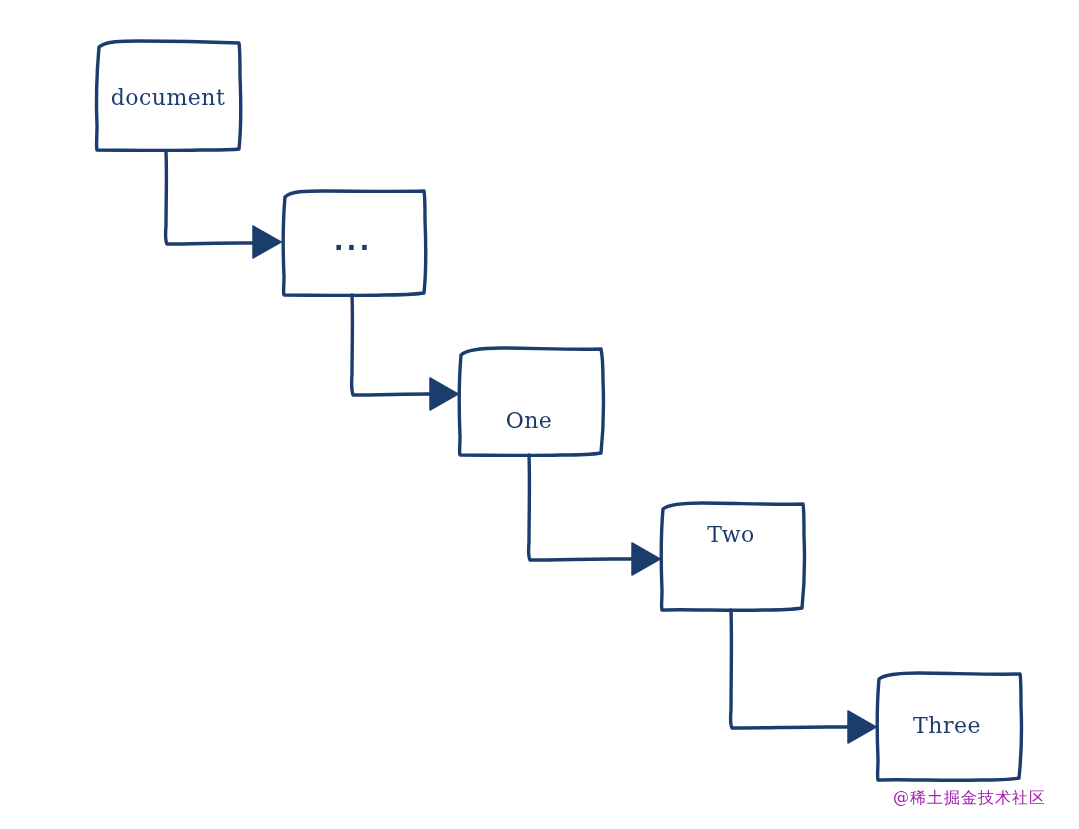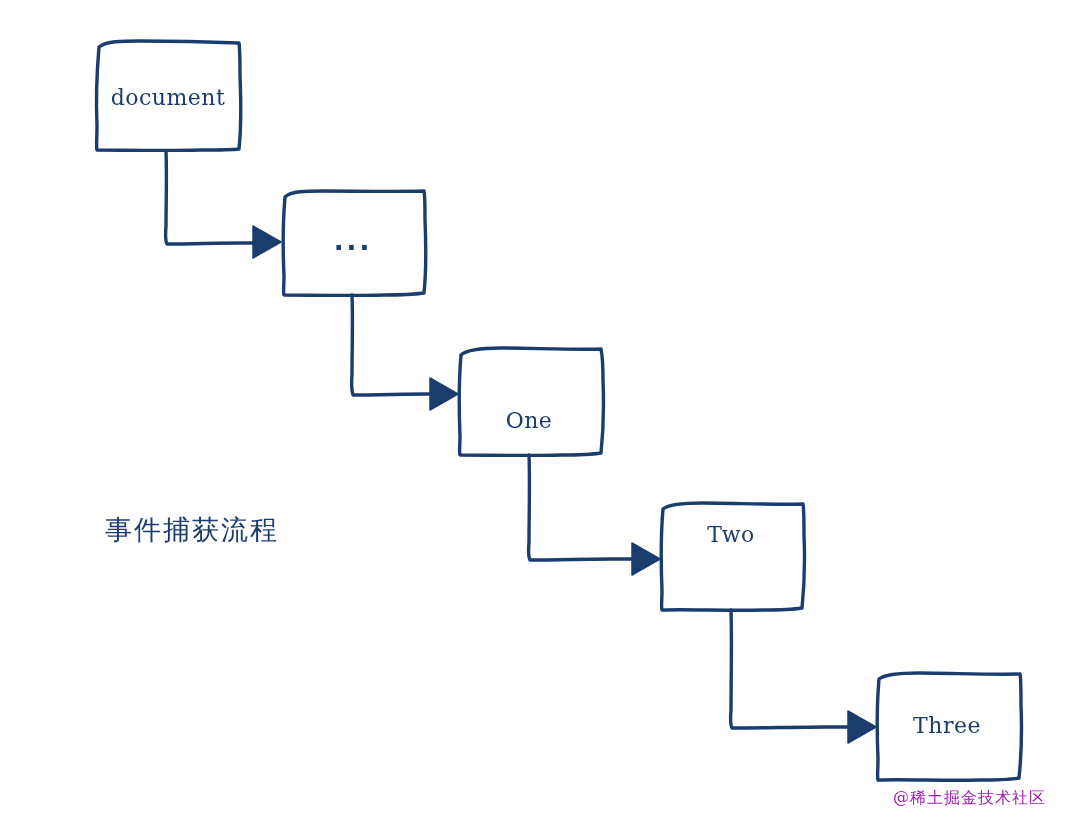--- a/index.html
+++ b/index.html
@@ -136,17 +136,16 @@
   <div class="node-label" style="left:168px; top:97px;">document</div>
 
   <div class="node-label dots" style="left:353px; top:241px;">...</div>
 
   <div class="node-label" style="left:529px; top:420px;">One</div>
 
   <div class="node-label" style="left:731px; top:534px;">Two</div>
 
   <div class="node-label" style="left:947px; top:725px;text-align:center;">Three</div>
 
-  <div id="caption">事件捕获流程</div>
 
   <div id="watermark">@稀土掘金技术社区</div>
 
 </div>
 
 </body></html>

